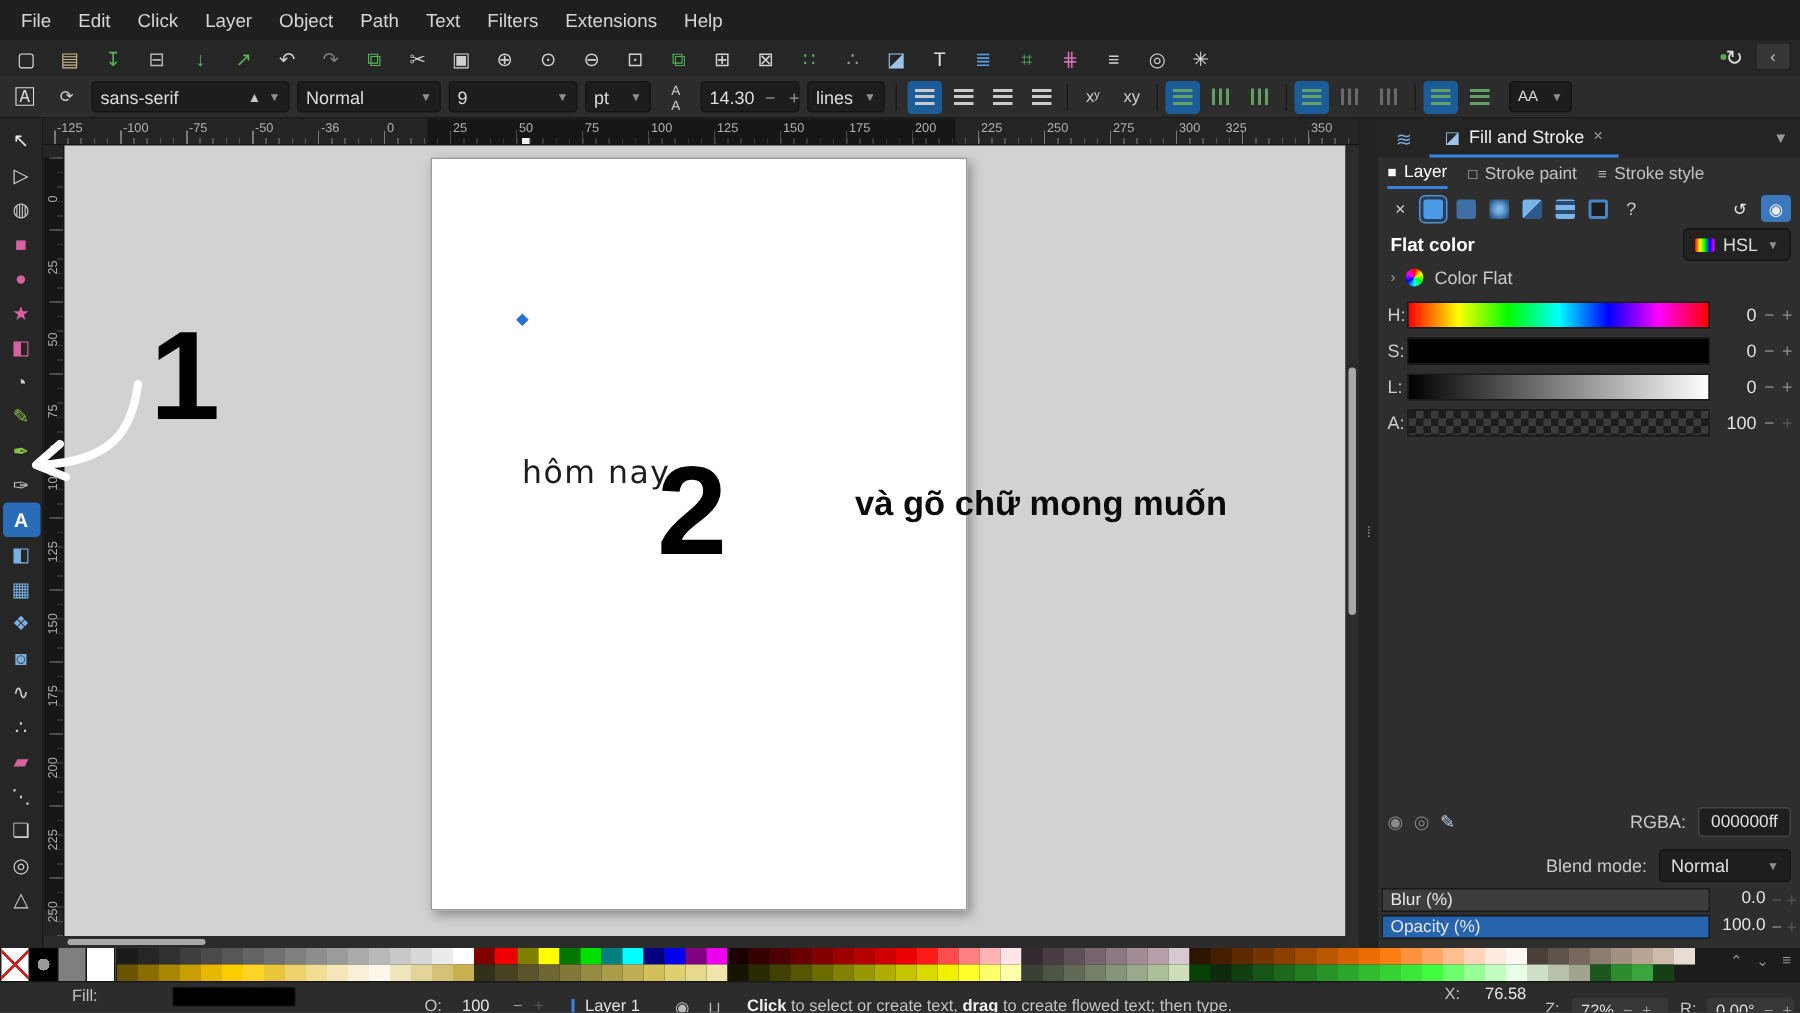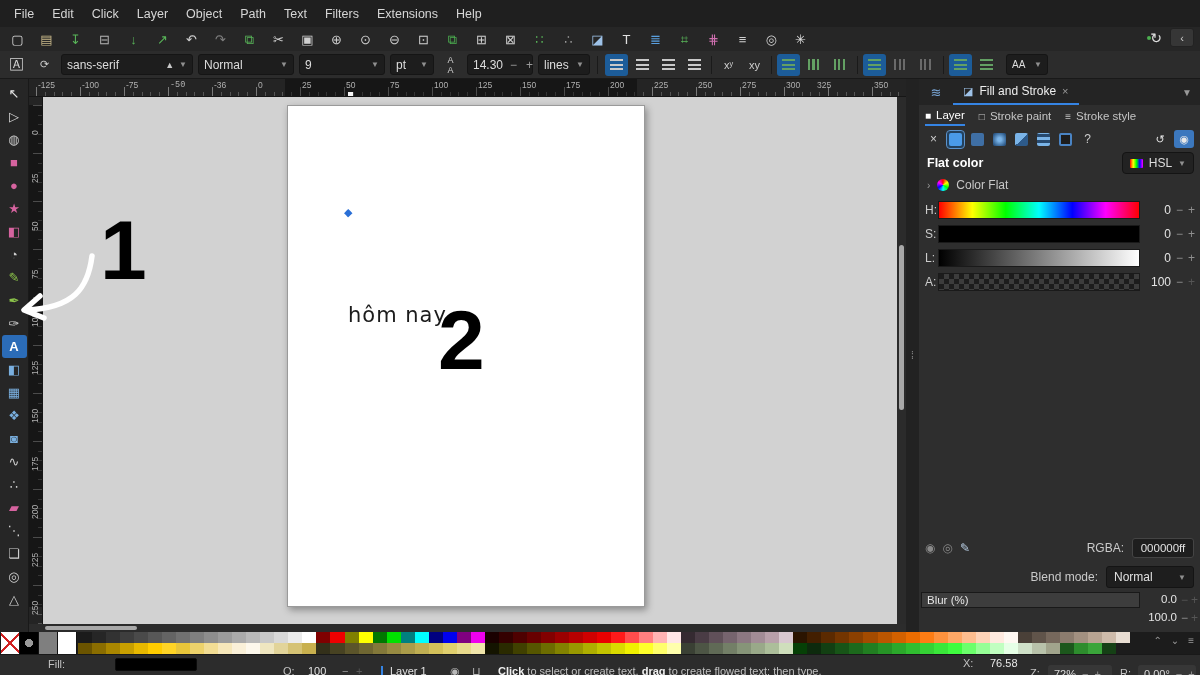--- a/index.html
+++ b/index.html
@@ -340,21 +340,21 @@
       <div class="tool" style="color: rgb(207, 207, 207);">△</div>
     </div>
 
   <div class="corner"></div>
   <div class="hruler" id="hruler">
     <div class="pagezone"></div>
     <div class="cursmark"></div>
   <div class="rlabel" style="left: 9px;">-125</div>
       <div class="rlabel" style="left: 53px;">-100</div>
       <div class="rlabel" style="left: 97px;">-75</div>
-      <div class="rlabel" style="left: 141px; font-family: Liberation Mono, monospace;">-50</div>
+      <div class="rlabel" style="left: 141px;">-50</div>
       <div class="rlabel" style="left: 185px;">-36</div>
       <div class="rlabel" style="left: 229px;">0</div>
       <div class="rlabel" style="left: 273px;">25</div>
       <div class="rlabel" style="left: 317px;">50</div>
       <div class="rlabel" style="left: 361px;">75</div>
       <div class="rlabel" style="left: 405px;">100</div>
       <div class="rlabel" style="left: 449px;">125</div>
       <div class="rlabel" style="left: 493px;">150</div>
       <div class="rlabel" style="left: 537px;">175</div>
       <div class="rlabel" style="left: 581px;">200</div>
@@ -379,20 +379,21 @@
       <div class="rlabel" style="top: 470px;">225</div>
       <div class="rlabel" style="top: 518px;">250</div>
     </div>
 
   <div class="canvas">
     <div class="page"></div>
     <span class="cursor-diamond">◆</span>
     <div class="page-text">hôm nay</div>
     <div class="step-num step2">2</div>
     <div class="instr">
+      <div>và gõ chữ mong muốn</div>
     </div>
     <div class="step-num step1">1</div>
   </div>
 
   <svg class="arrow-svg" width="84" height="74" viewBox="0 0 84 74">
     <path d="M76,8 C72,40 58,60 10,62" fill="none" stroke="#ffffff" stroke-width="5.5" stroke-linecap="round"></path>
     <path d="M24,48 L8,62 L28,70" fill="none" stroke="#ffffff" stroke-width="5.5" stroke-linecap="round" stroke-linejoin="round"></path>
   </svg>
 
   <div class="vscroll">
@@ -512,20 +513,23 @@
         <span>Normal</span>
         <span class="chev">▼</span>
       </span>
     </div>
     <div class="sliderline blurline">
         <span>Blur (%)</span>
       </div>
     <span class="linval" style="top:514px">0.0</span>
     <span class="linpm dis" style="top:514px;left:262px">−</span>
     <span class="linpm dis" style="top:514px;left:272px">+</span>
+    <div class="sliderline opline">
+        <span>Opacity (%)</span>
+      </div>
     <span class="linval" style="top:532px">100.0</span>
     <span class="linpm" style="top:532px;left:262px">−</span>
     <span class="linpm dis" style="top:532px;left:272px">+</span>
   </div>
 
   <div class="palettebar">
     <div class="bigcell cell-none"></div>
     <div class="bigcell cell-blackdot"></div>
     <div class="bigcell cell-gray"></div>
     <div class="bigcell cell-white"></div>

